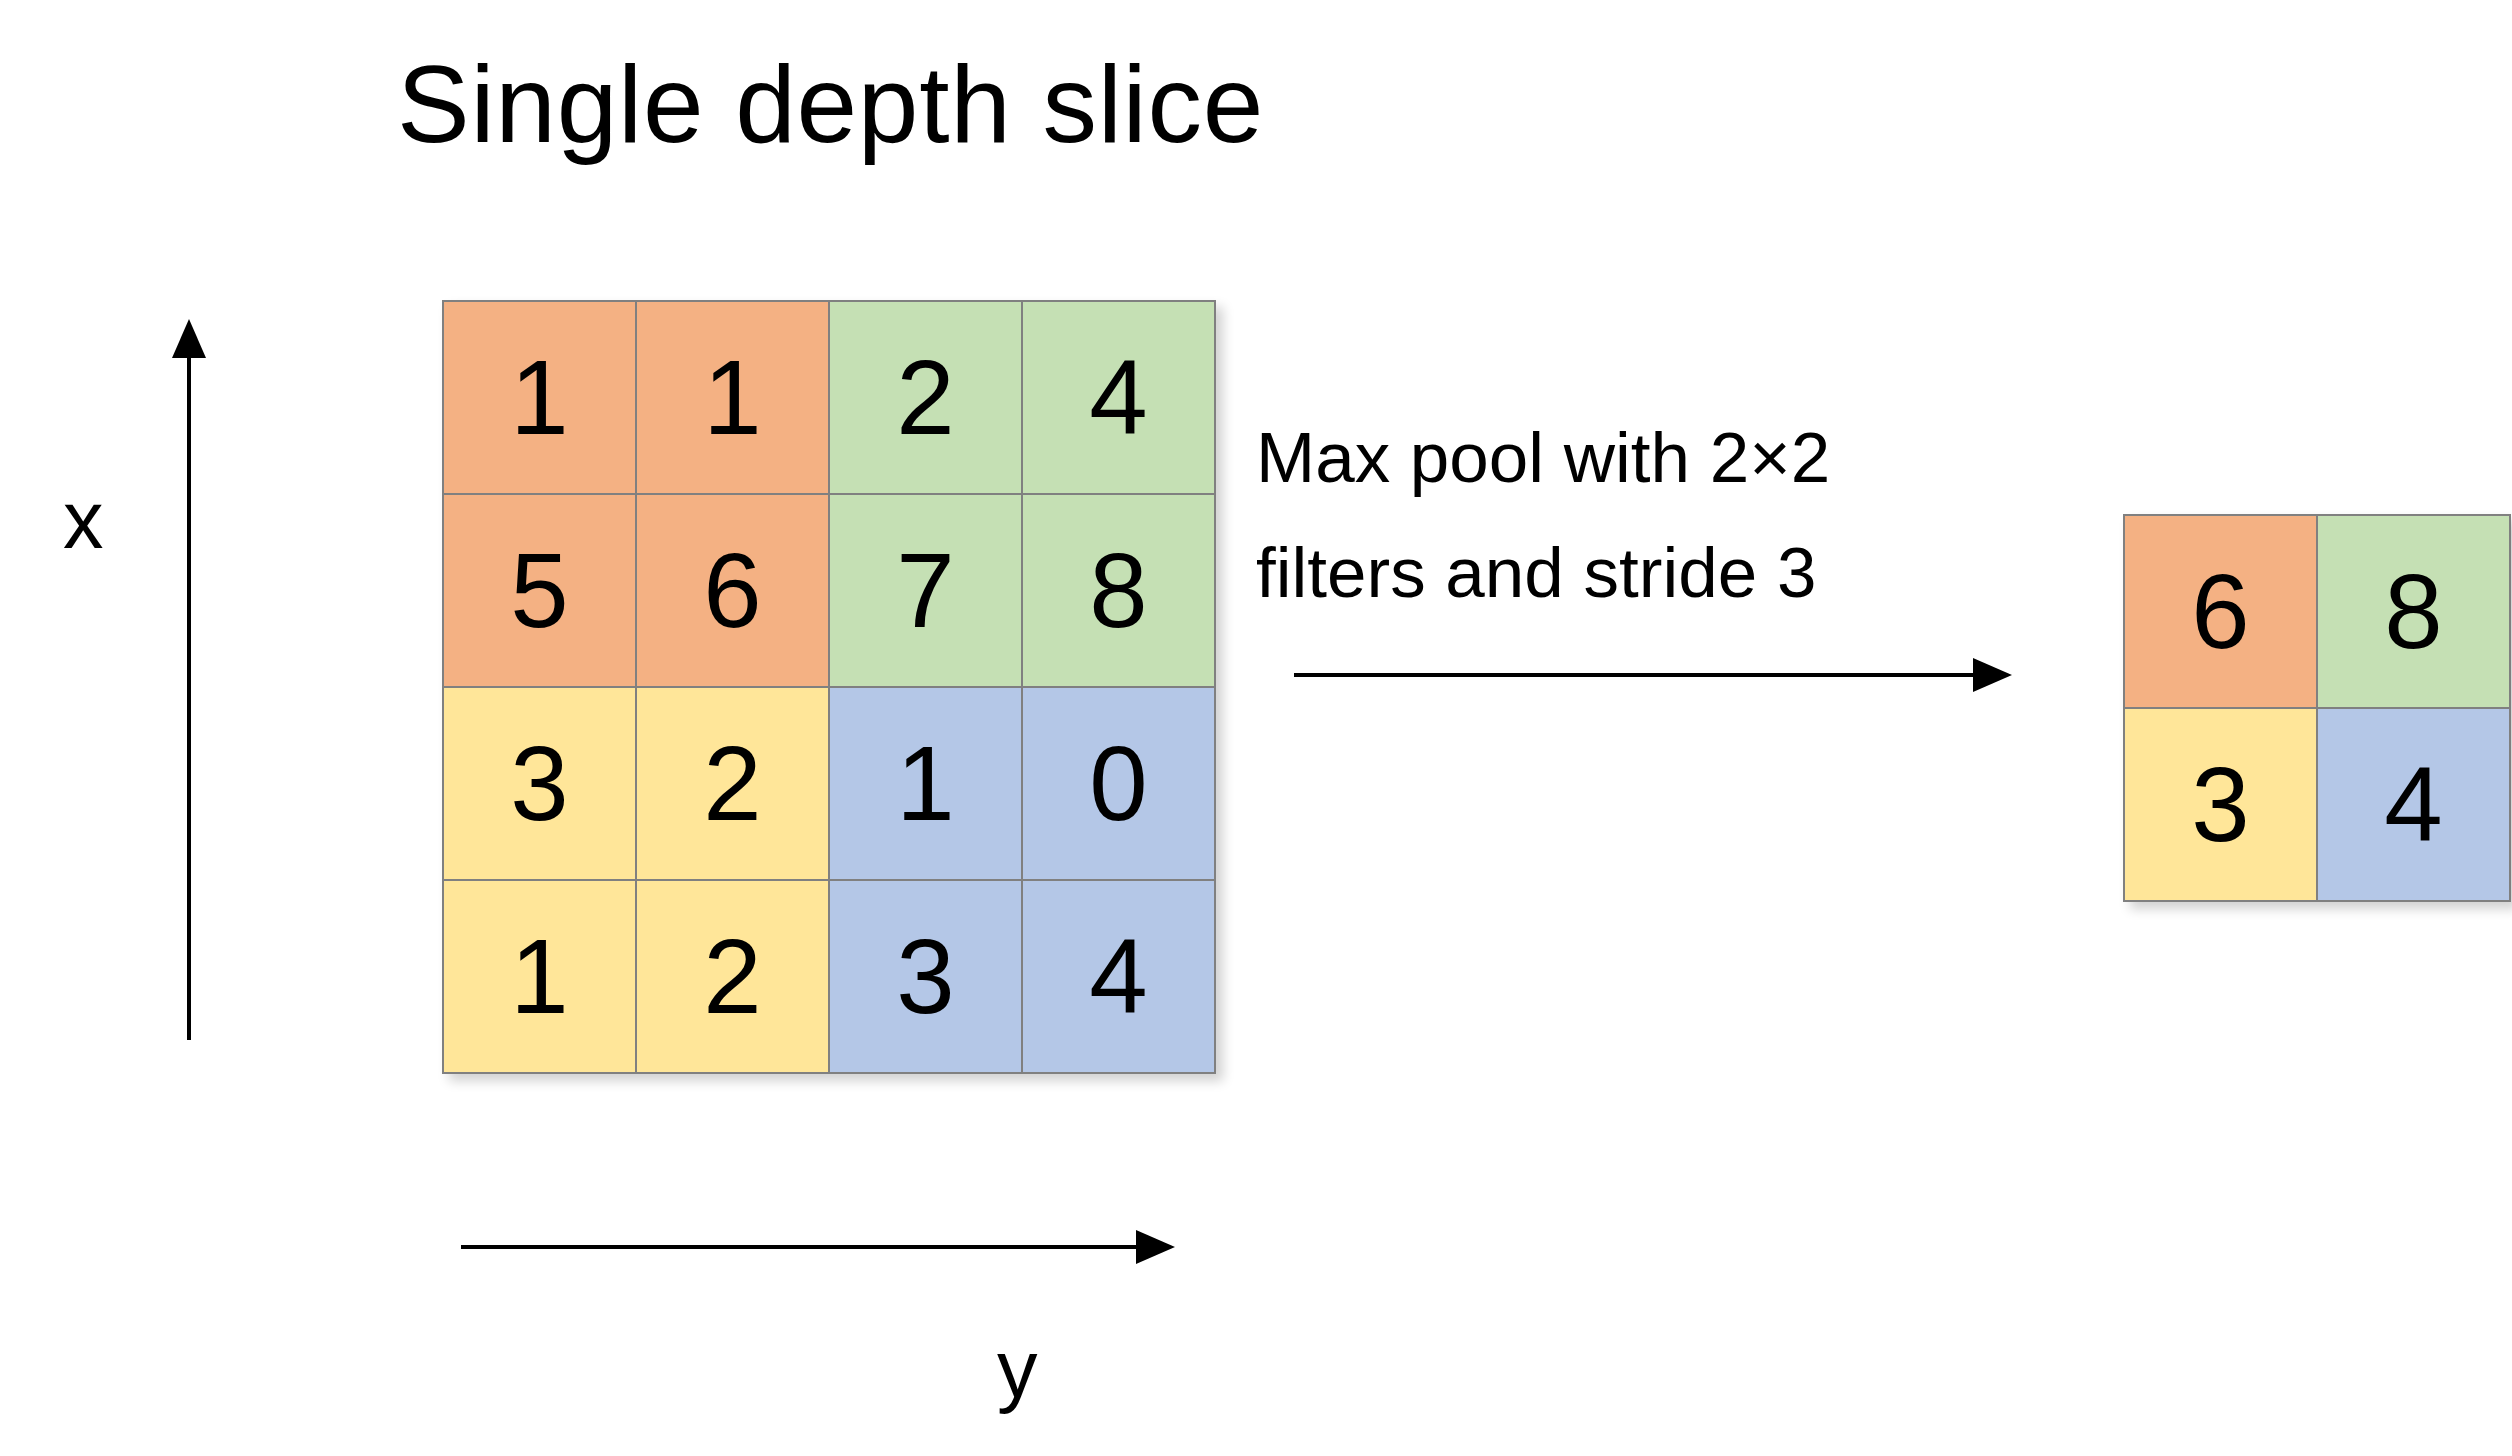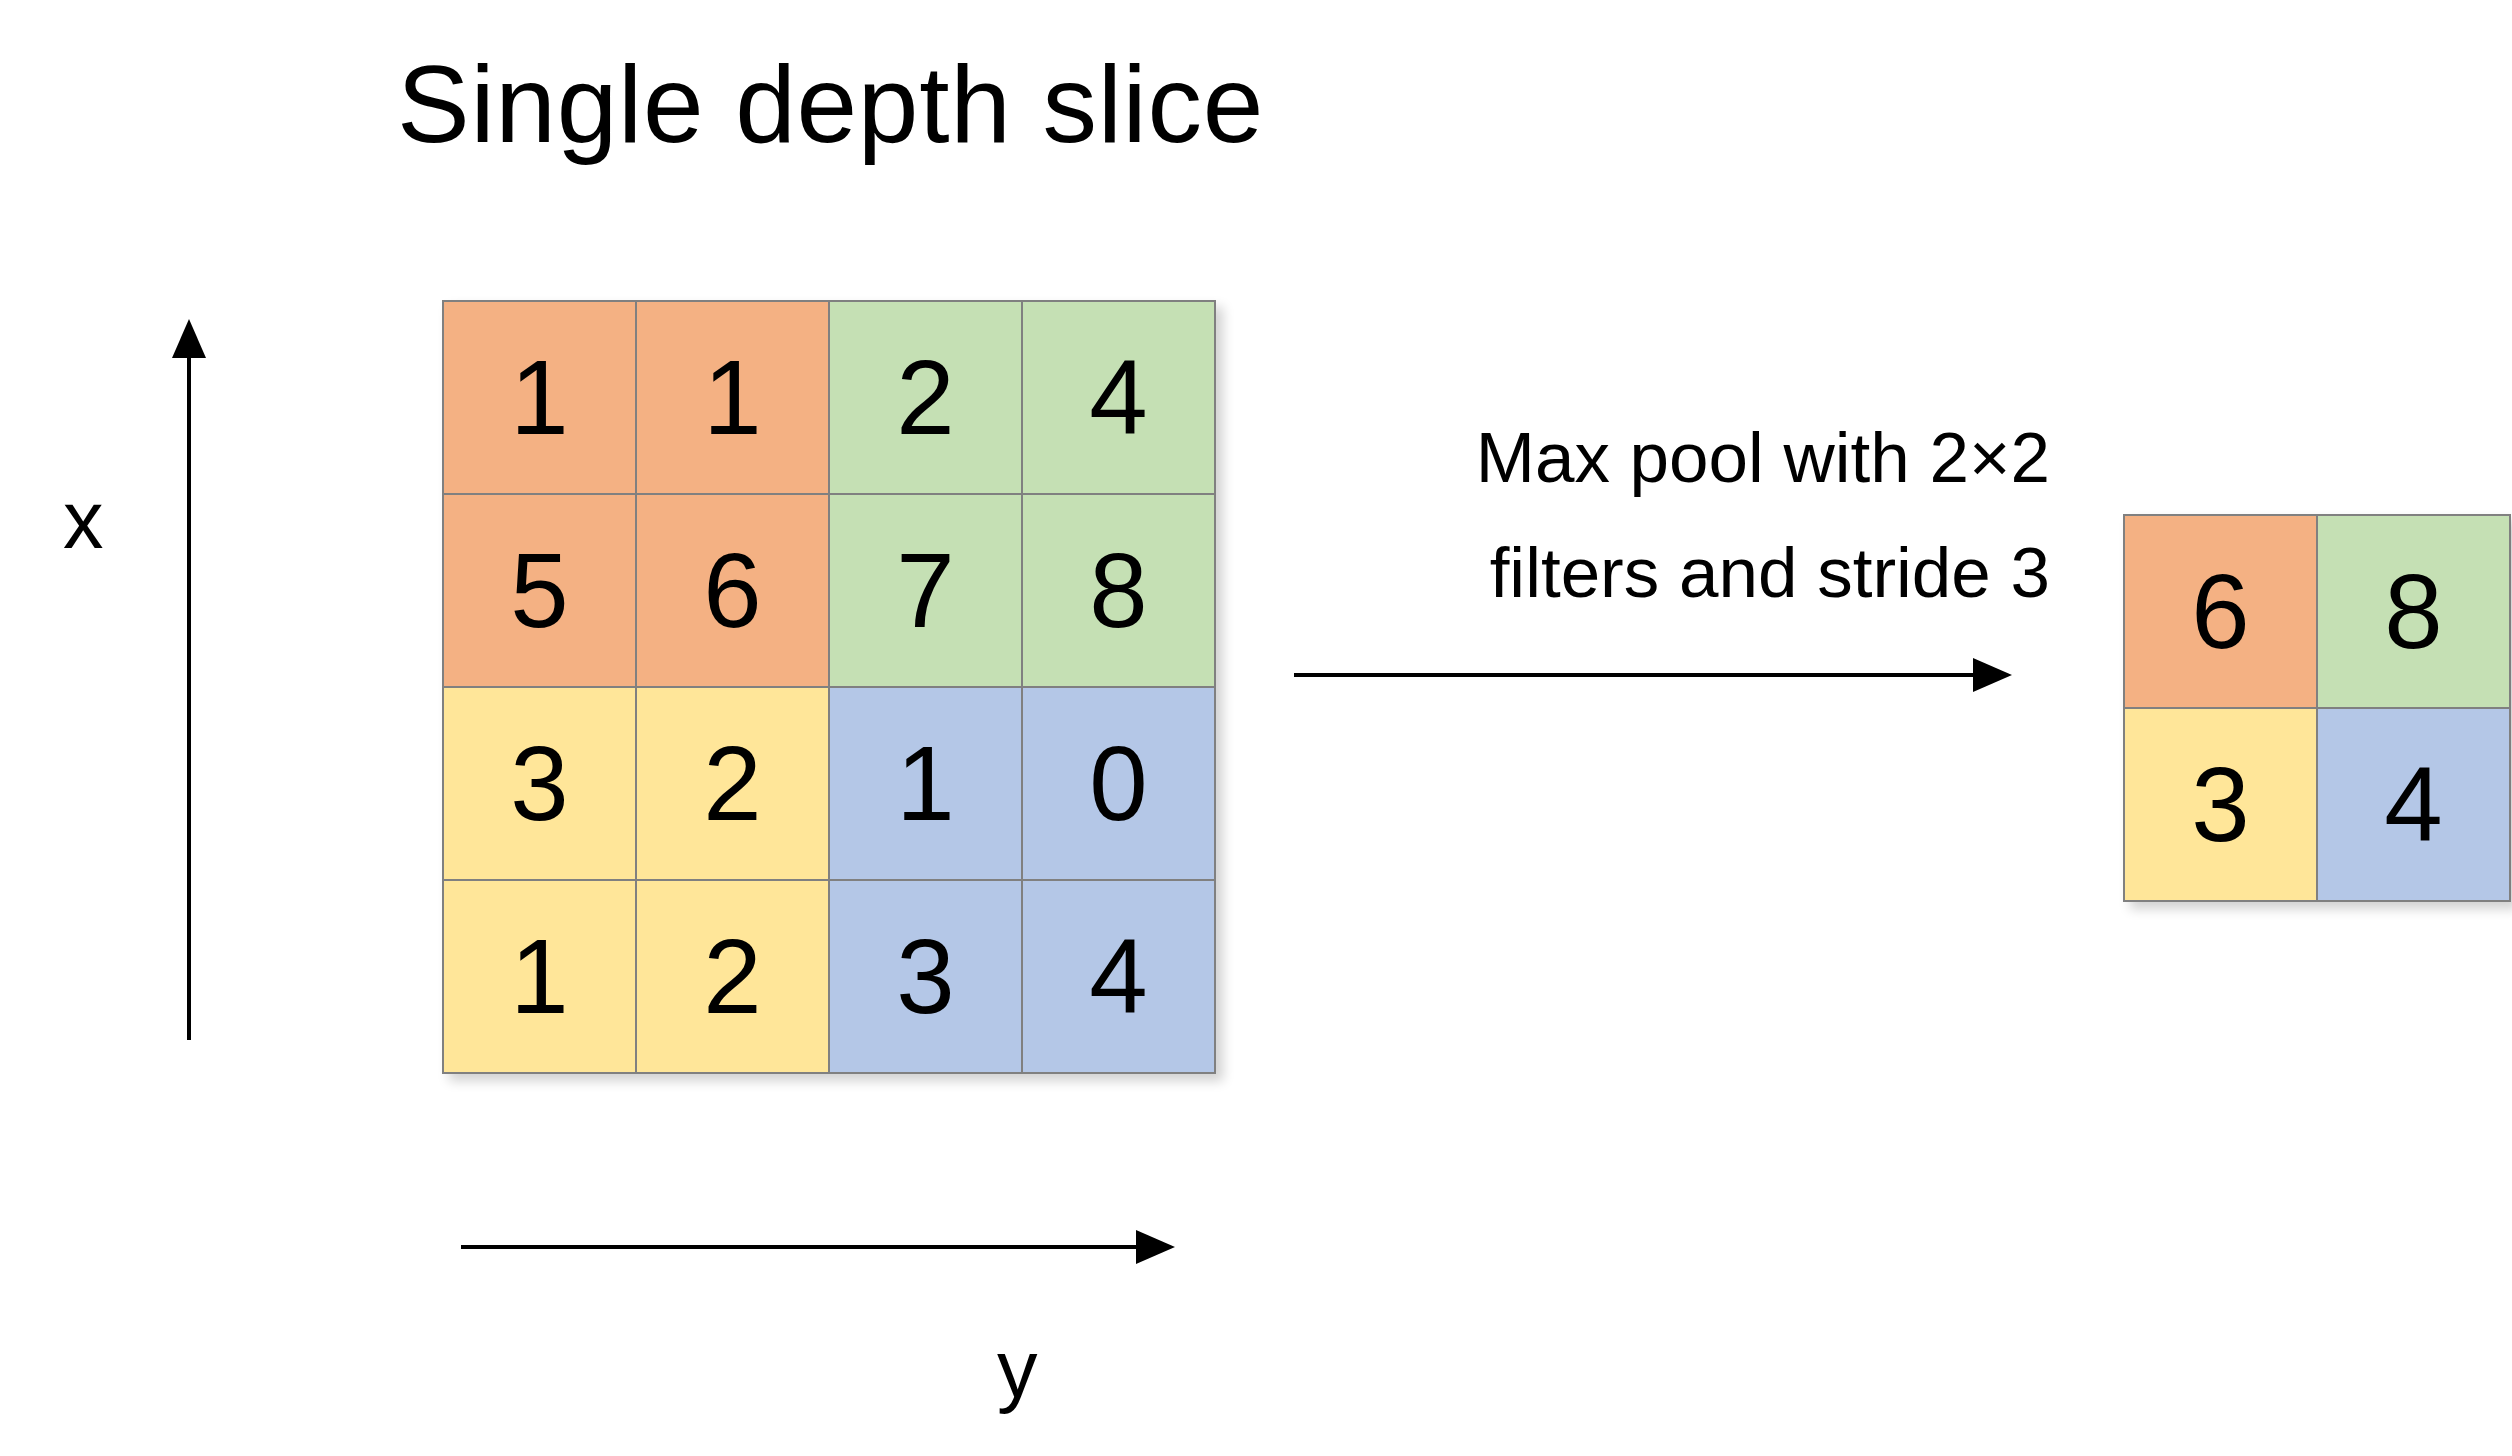--- a/index.html
+++ b/index.html
@@ -56,21 +56,21 @@
     font-size:81px;
     line-height:1;
   }
   #x-label{left:63px; top:480px;}
   #y-label{left:997px; top:1329px;}
   
   .annotation{
     position:absolute;
     left:1256px; top:400px;
     width:794px;
-    text-align:right;
+    text-align:left;
     font-size:71px;
     line-height:1.62;
     white-space:nowrap;
   }
   
   .arrow{position:absolute;}
   .arrow-x{
     left:171px; top:319px;
     width:36px; height:721px;
     display:flex; flex-direction:column; align-items:center;

